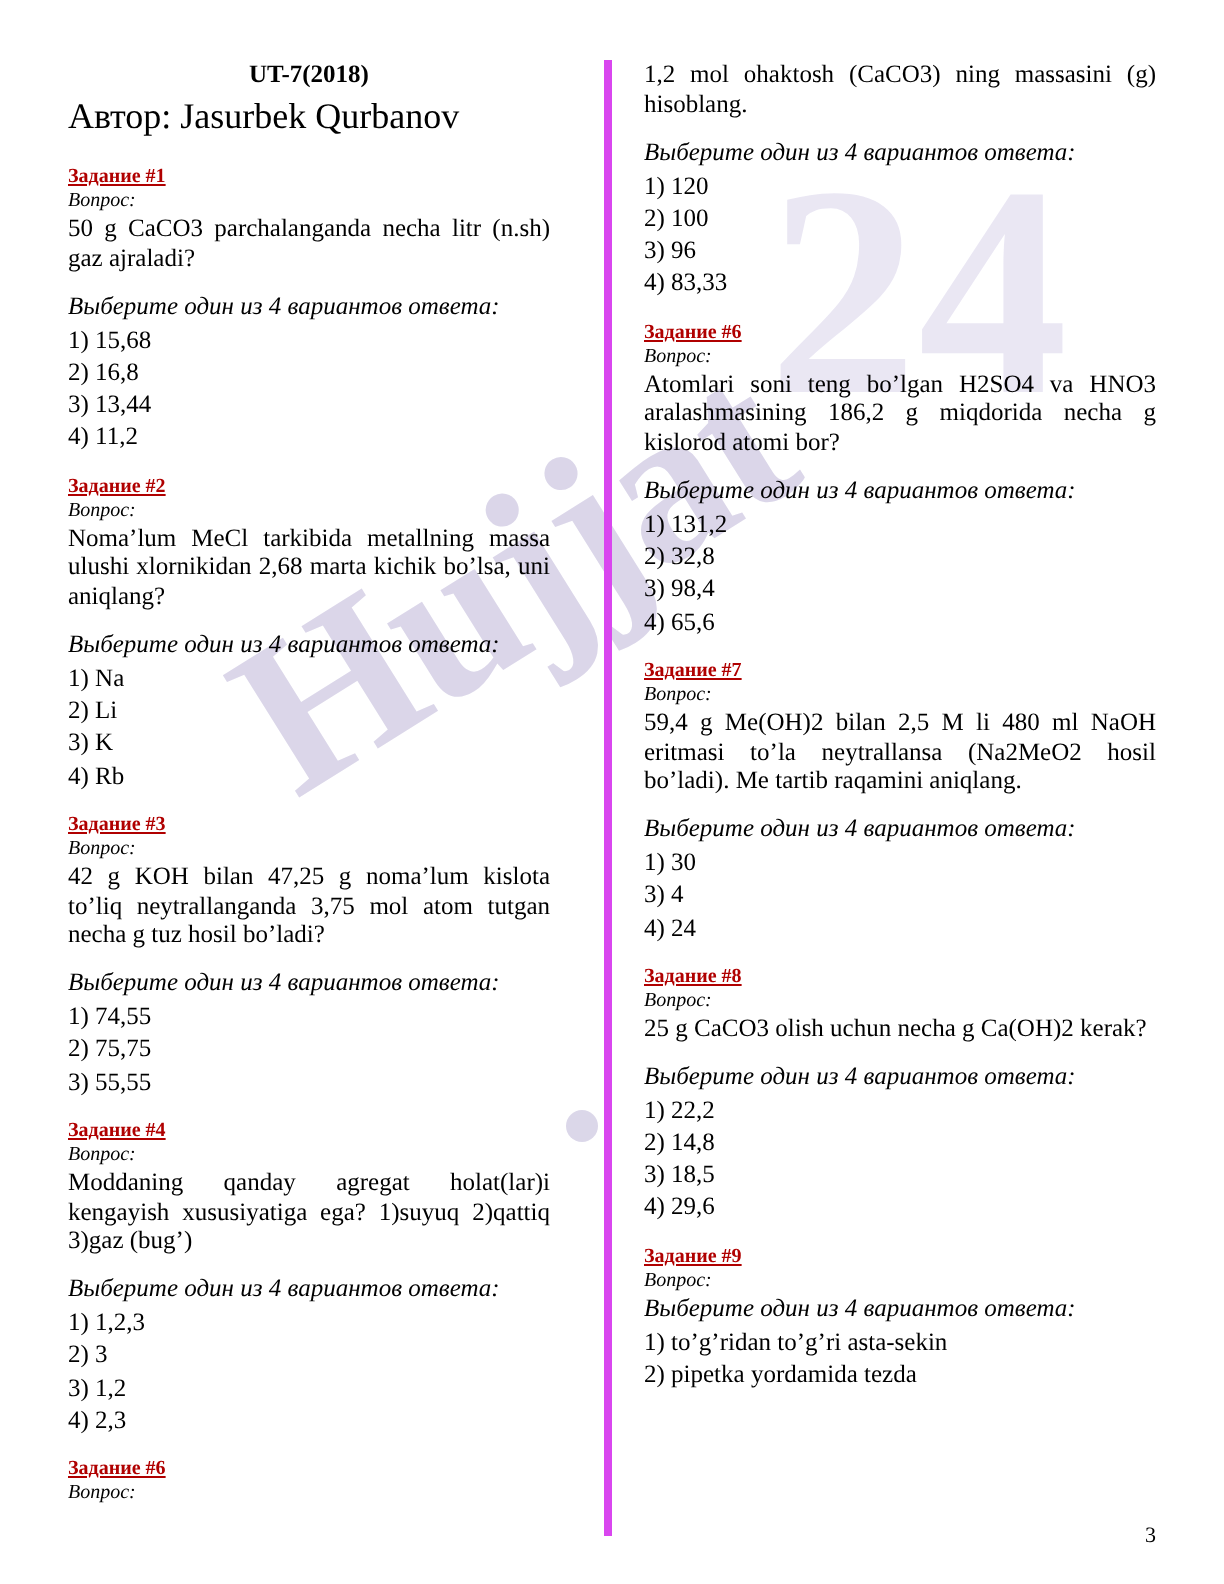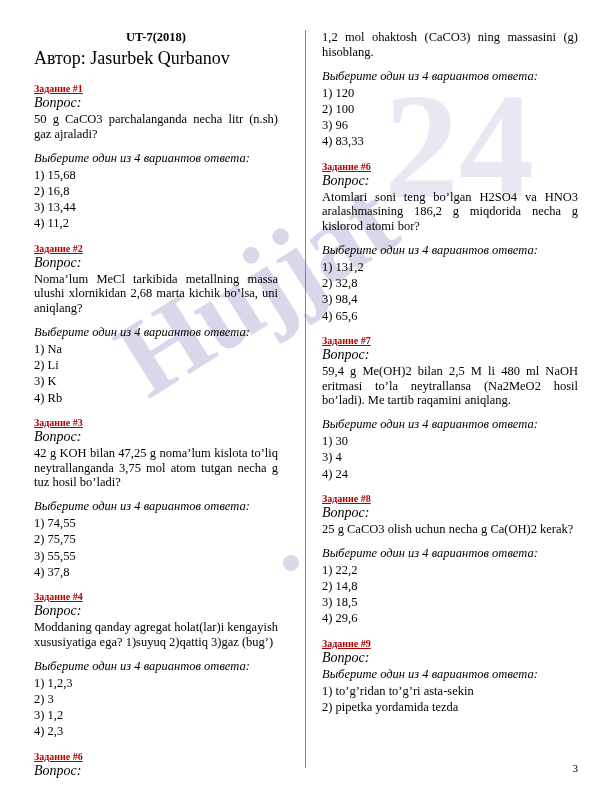--- a/index.html
+++ b/index.html
@@ -72,21 +72,21 @@
   .columns {
     display: flex;
     height: 100%;
   }
   .col {
     width: 50%;
     box-sizing: border-box;
   }
   .col-left {
     padding-right: 27px;
-    border-right: 1px solid #d946ef;
+    border-right: 4px solid #d946ef;
   }
   .col-right {
     padding-left: 16px;
   }
   .doc-title {
     text-align: center;
     font-weight: bold;
     font-size: 12.5px;
     margin: 0 0 3px 0;
   }
@@ -96,21 +96,21 @@
   }
   .task-head {
     color: #b00000;
     font-weight: bold;
     text-decoration: underline;
     font-size: 10px;
     margin: 0 0 1px 0;
   }
   .q-label {
     font-style: italic;
-    font-size: 14px;
+    font-size: 10px;
     margin: 0 0 1px 0;
   }
   .q-text {
     font-size: 12.5px;
     margin: 0 0 9px 0;
     text-align: justify;
     line-height: 1.18;
   }
   .choices-label {
     font-style: italic;
@@ -186,21 +186,20 @@
 
         <div class="block">
           <div class="task-head">Задание #3</div>
           <div class="q-label">Вопрос:</div>
           <div class="q-text">42 g KOH bilan 47,25 g noma’lum kislota to’liq neytrallanganda 3,75 mol atom tutgan necha g tuz hosil bo’ladi?</div>
           <div class="choices-label">Выберите один из 4 вариантов ответа:</div>
           <div class="choices">
             <div class="choice">1) 74,55</div>
             <div class="choice">2) 75,75</div>
             <div class="choice">3) 55,55</div>
-            <div class="choice">4) 37,8</div>
           </div>
         </div>
 
         <div class="block">
           <div class="task-head">Задание #4</div>
           <div class="q-label">Вопрос:</div>
           <div class="q-text">Moddaning qanday agregat holat(lar)i kengayish xususiyatiga ega?  1)suyuq 2)qattiq  3)gaz (bug’)</div>
           <div class="choices-label">Выберите один из 4 вариантов ответа:</div>
           <div class="choices">
             <div class="choice">1) 1,2,3</div>

